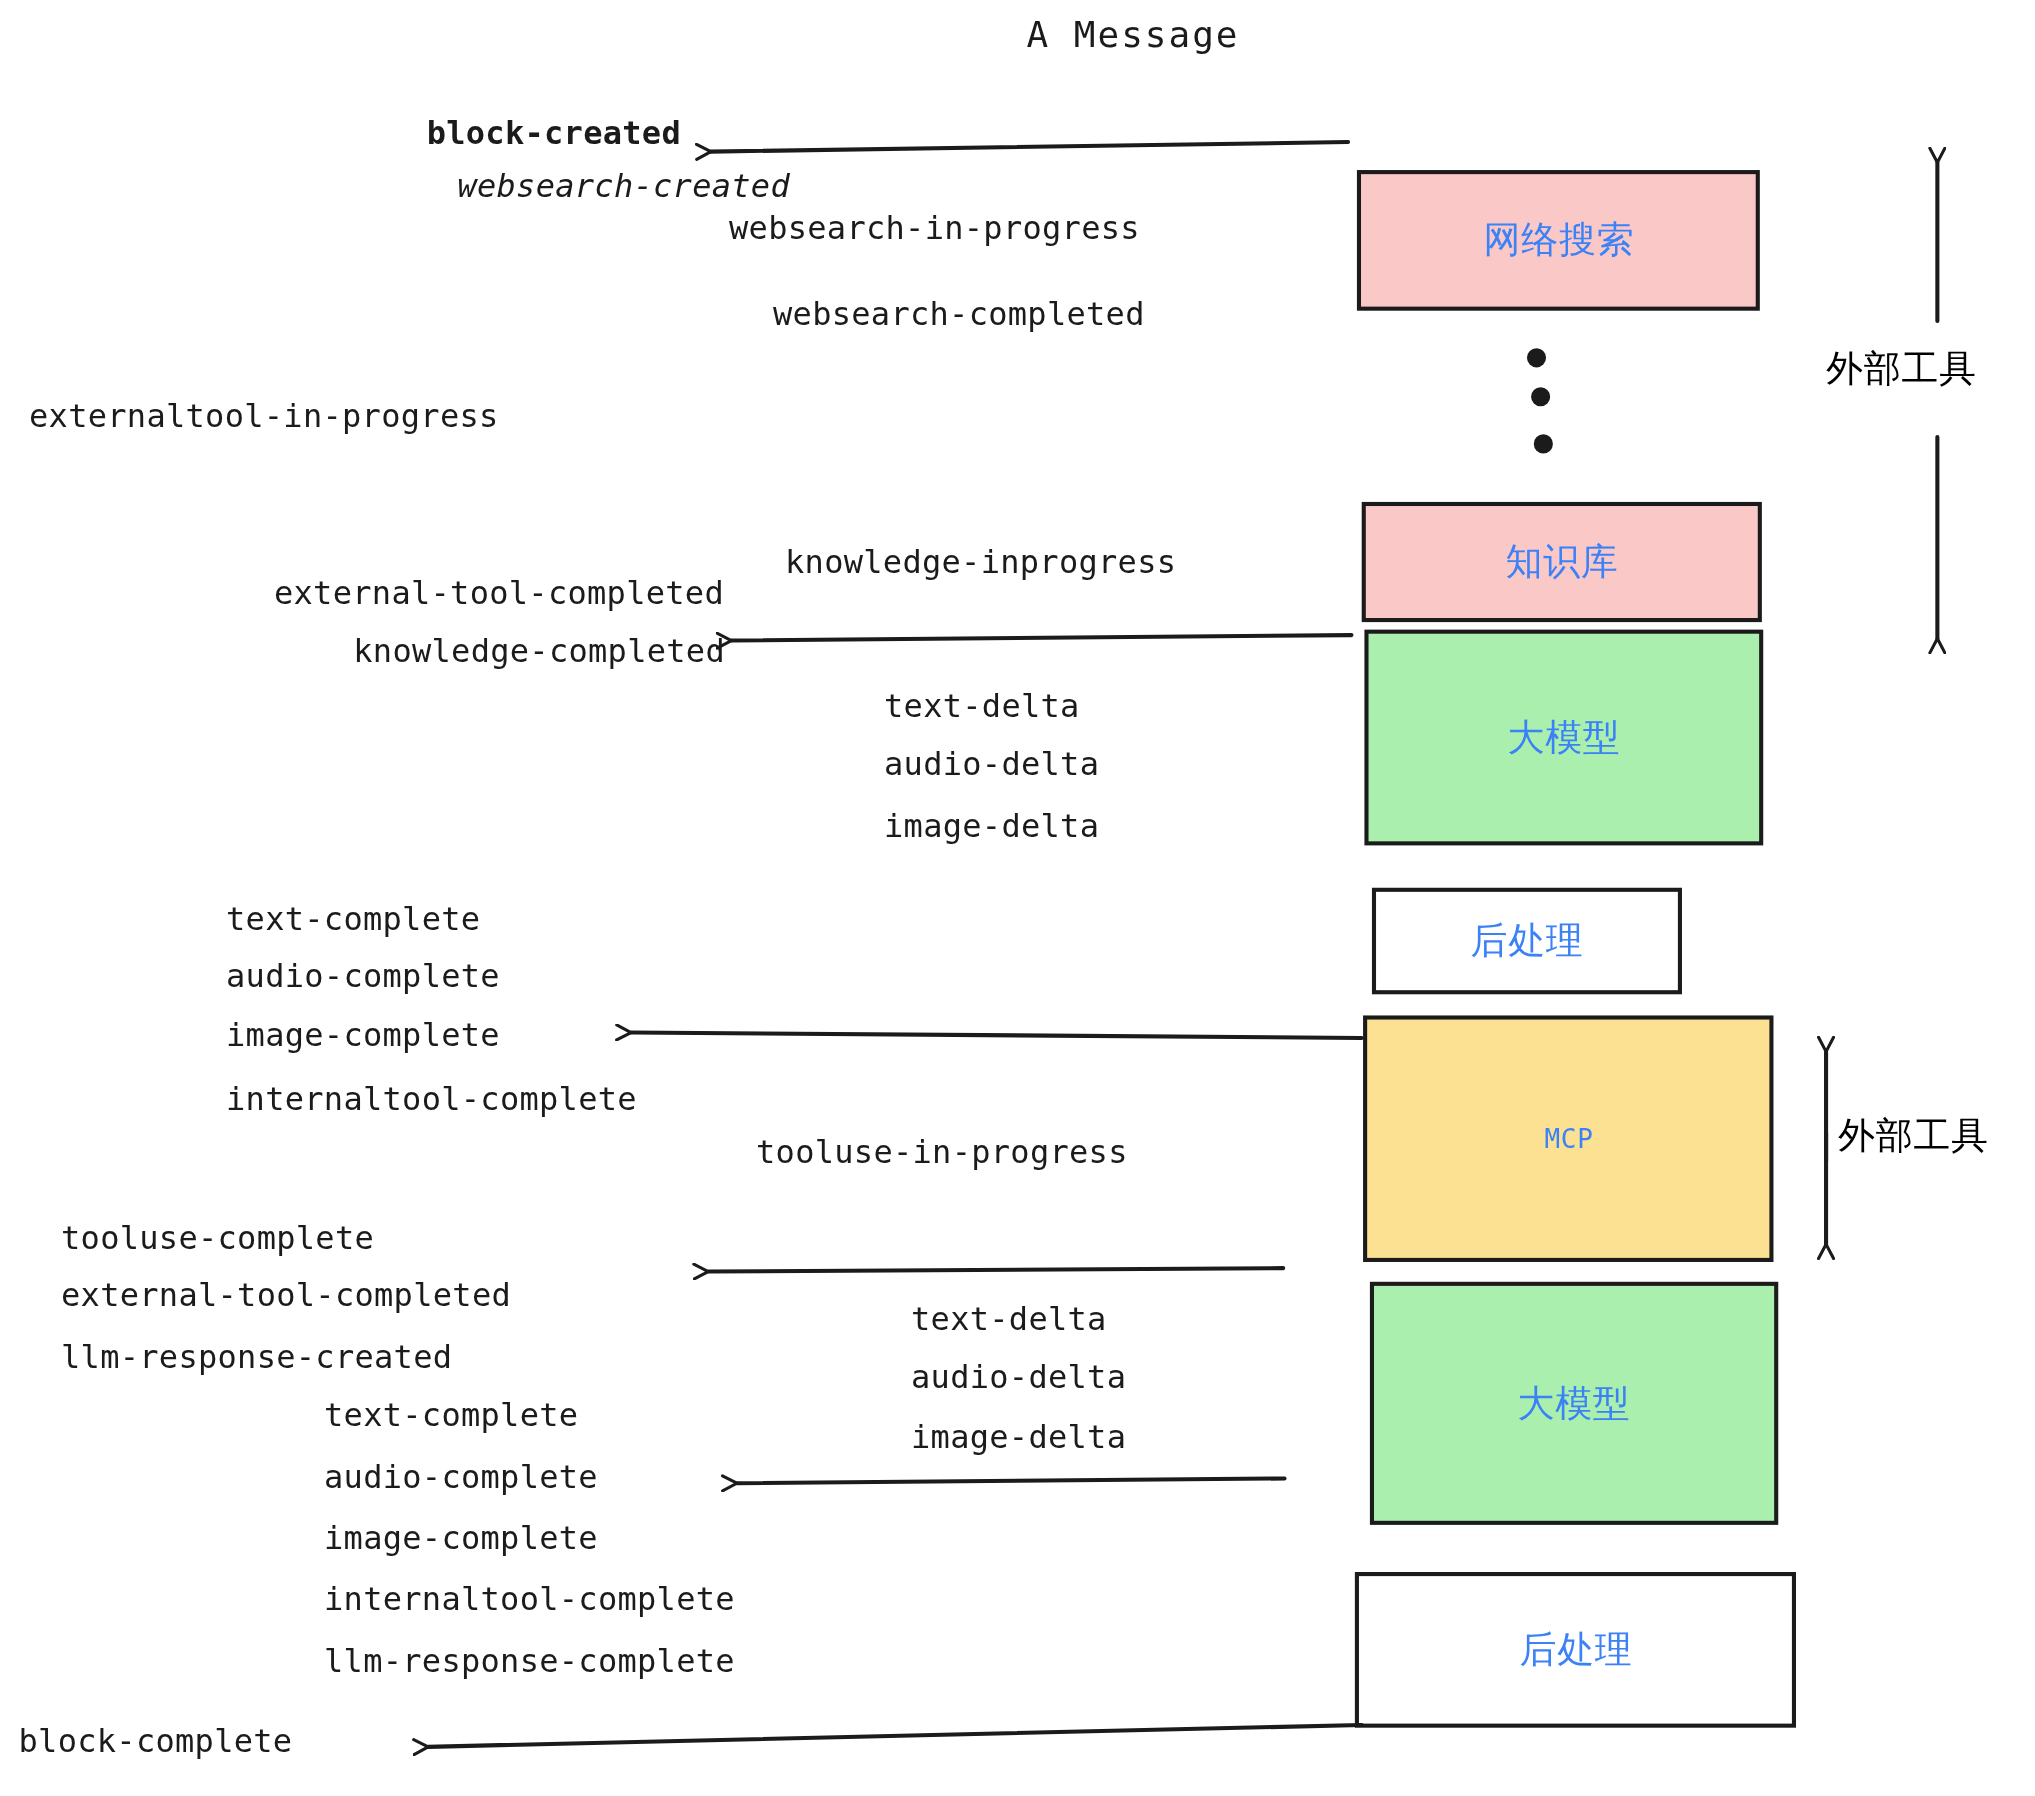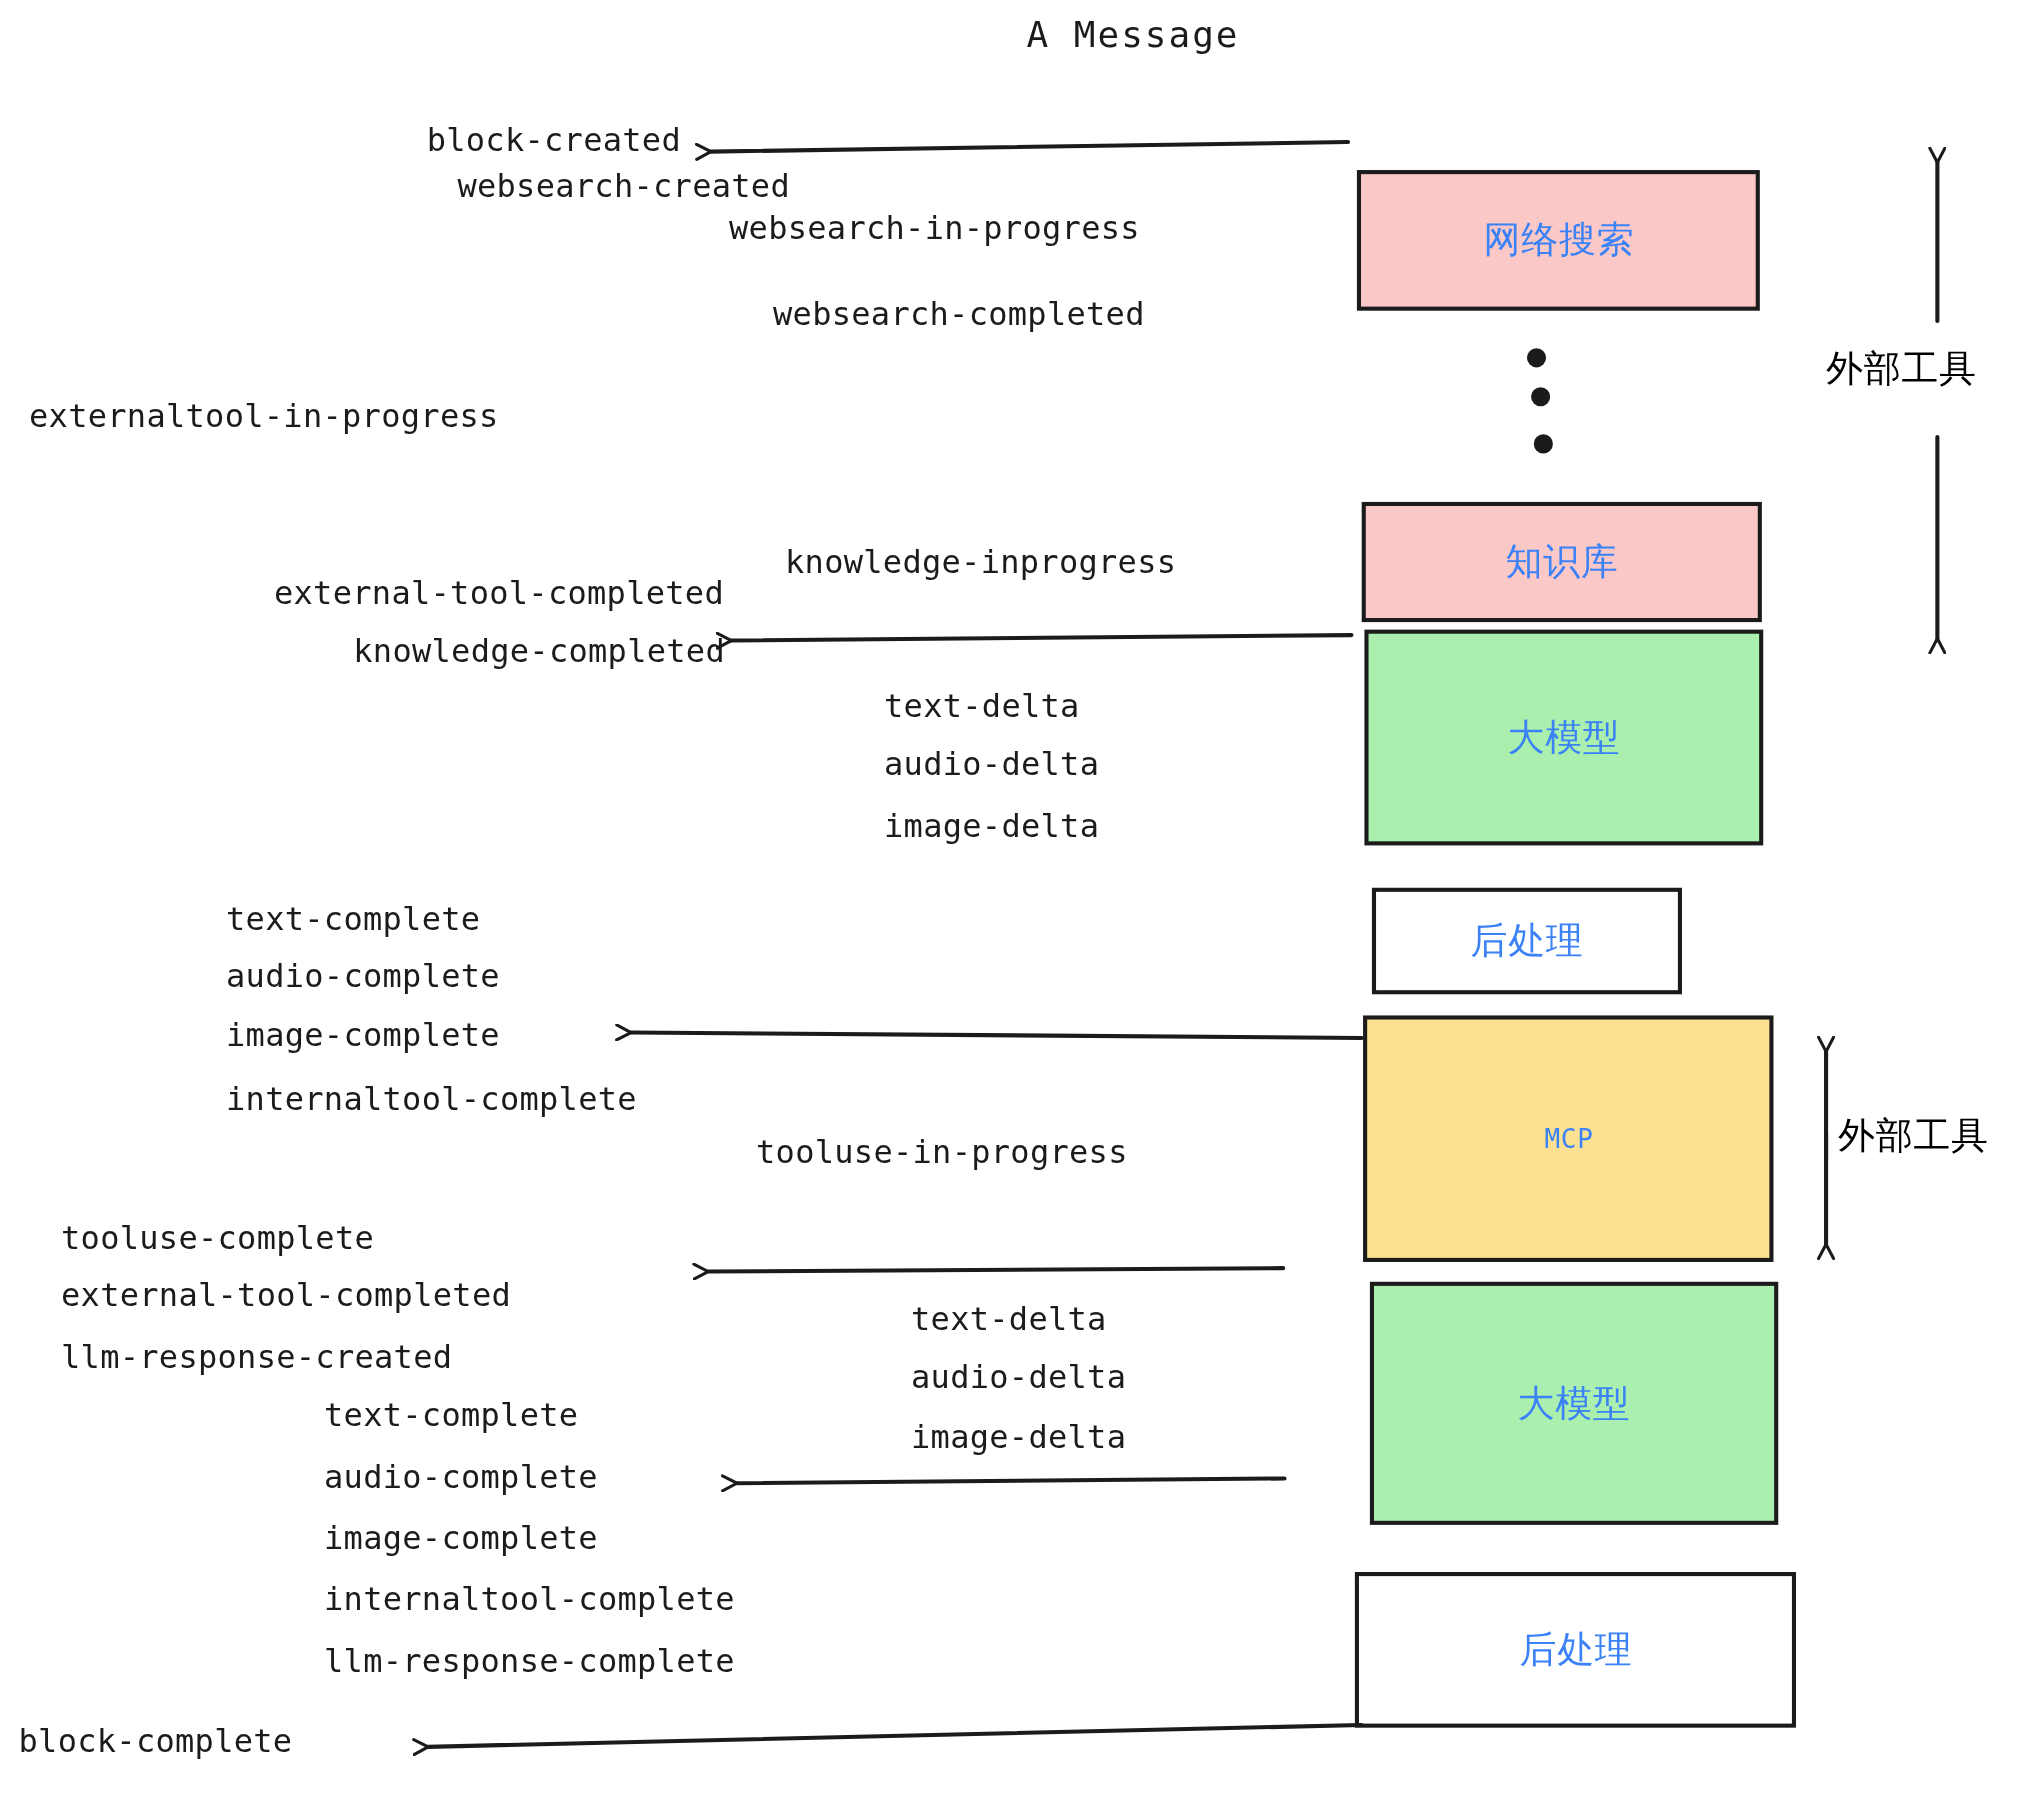--- a/index.html
+++ b/index.html
@@ -105,22 +105,22 @@
         <line x1="2655" y1="1660" x2="2655" y2="1822" stroke="#1b1b1b" stroke-width="6" stroke-linecap="round" marker-end="url(#ah-plain)"></line>
       </g>
     <g id="dots-group">
         <circle cx="2231" cy="524" r="14" fill="#1b1b1b"></circle>
         <circle cx="2237" cy="581" r="14" fill="#1b1b1b"></circle>
         <circle cx="2241" cy="650" r="14" fill="#1b1b1b"></circle>
       </g>
   </svg>
 
   <div id="events-layer">
-      <div class="evt r" style="left: 668px; top: 124px;">block-created</div>
-      <div class="evt r" style="left: 777px; top: 170px;">websearch-created</div>
+      <div class="evt r" style="left: 668px; top: 117px; font-weight: bold;">block-created</div>
+      <div class="evt r" style="left: 777px; top: 170px; font-style: italic;">websearch-created</div>
       <div class="evt" style="left: 716px; top: 212px;">websearch-in-progress</div>
       <div class="evt" style="left: 760px; top: 298px; text-align: center;">websearch-completed</div>
       <div class="evt" style="left: 16px; top: 400px;">externaltool-in-progress</div>
       <div class="evt" style="left: 772px; top: 546px;">knowledge-inprogress</div>
       <div class="evt r" style="left: 711px; top: 577px;">external-tool-completed</div>
       <div class="evt r" style="left: 712px; top: 635px;">knowledge-completed</div>
       <div class="evt" style="left: 871px; top: 690px;">text-delta</div>
       <div class="evt" style="left: 871px; top: 748px;">audio-delta</div>
       <div class="evt" style="left: 871px; top: 810px;">image-delta</div>
       <div class="evt" style="left: 213px; top: 903px;">text-complete</div>

